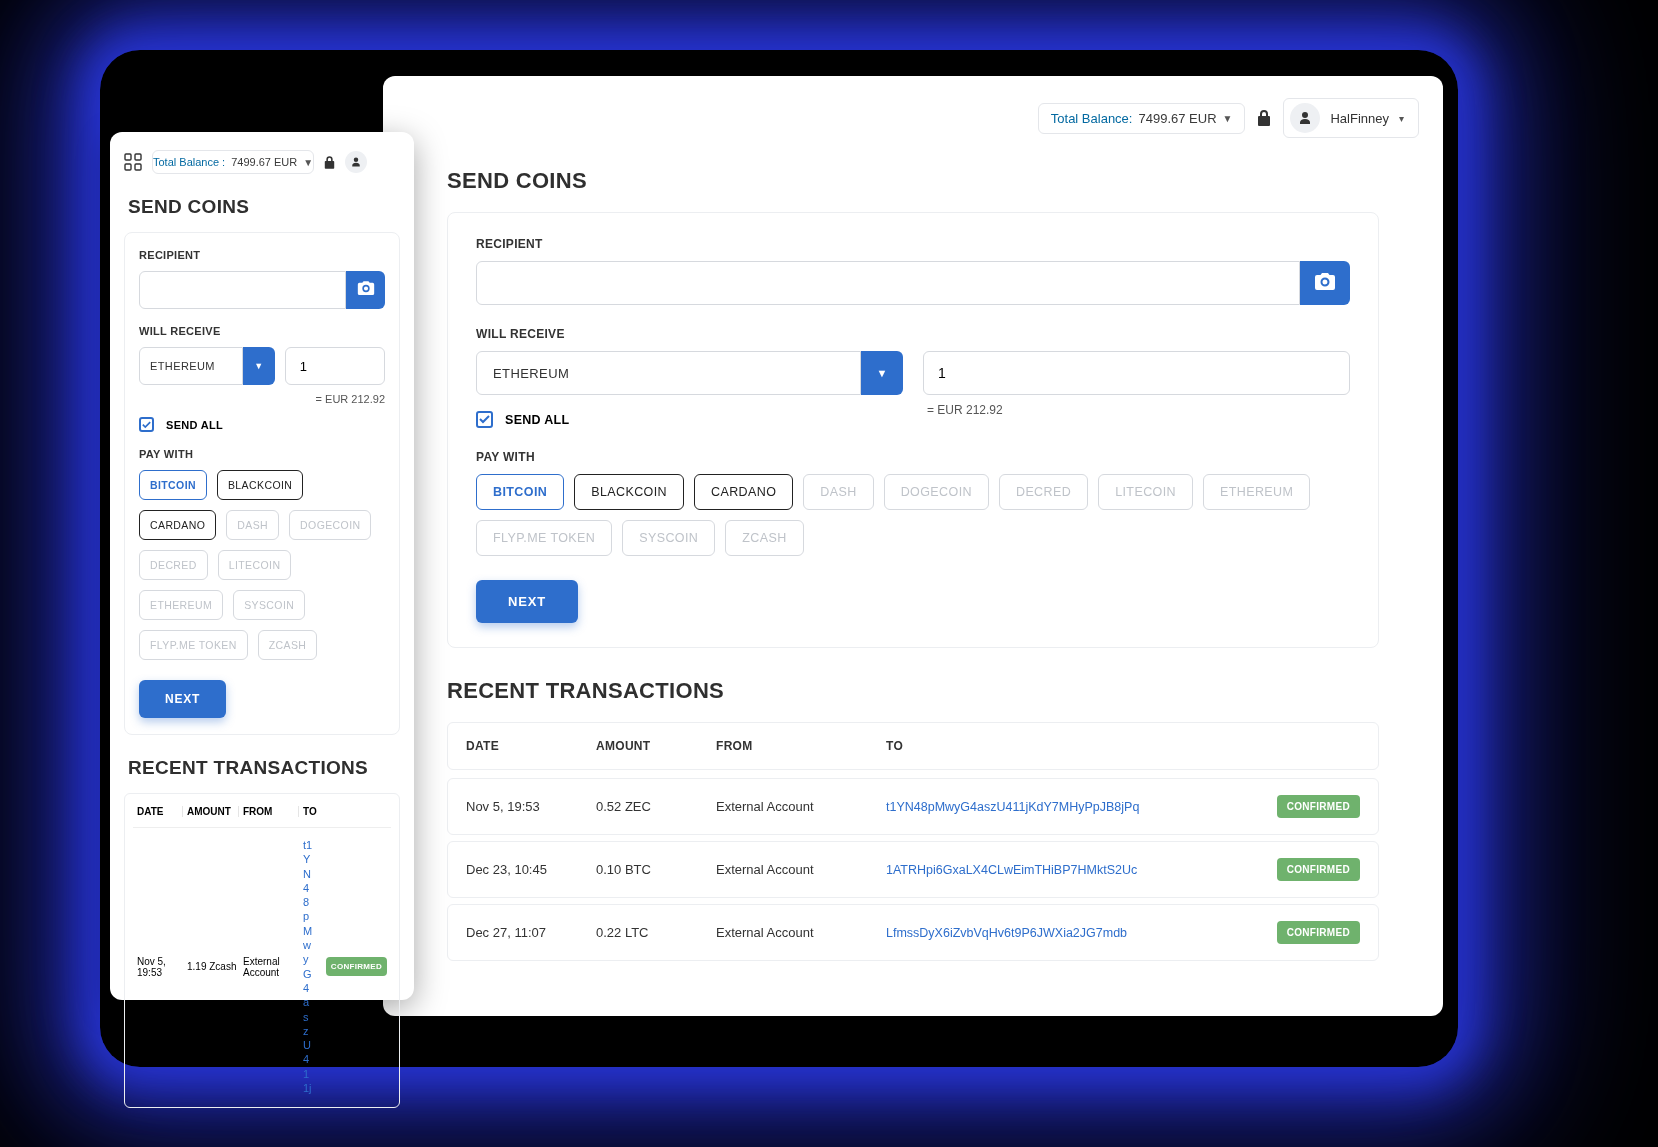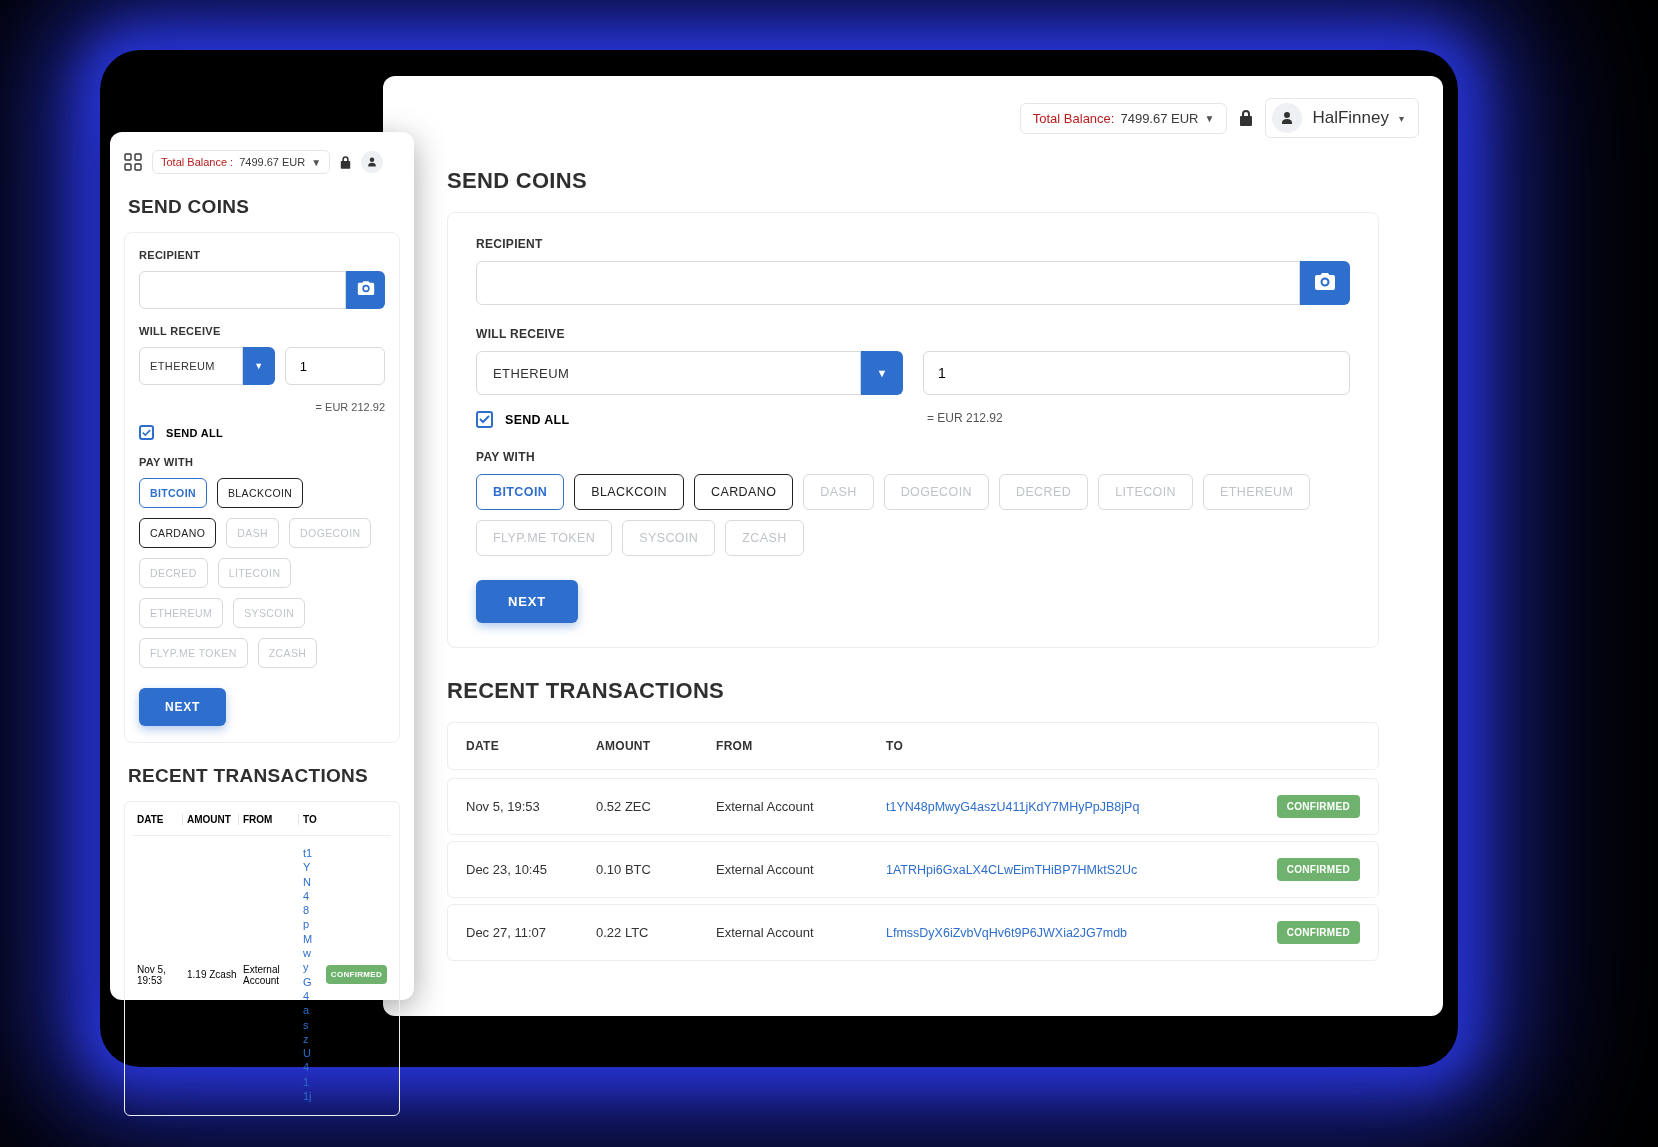--- a/index.html
+++ b/index.html
@@ -41,27 +41,27 @@
     padding: 18px 14px 0 14px;
   }
 
   
   .hdr-d, .hdr-m { display: flex; align-items: center; justify-content: flex-end; gap: 12px; }
   .hdr-m { justify-content: flex-start; gap: 10px; }
   .balance-pill {
     border: 1px solid #e4e6ea; border-radius: 6px; padding: 7px 12px;
     font-size: 13px; color: #3a3a3a; display: flex; align-items: center; gap: 6px;
   }
-  .balance-pill .lbl { color: #b91c1c; }
+  .balance-pill .lbl { color: #0369a1; }
   .balance-pill .val { font-weight: 400; }
   .caret { font-size: 10px; color: #555; }
   .lock-ic, .avatar-ic, .grid-ic { display: inline-flex; align-items: center; justify-content: center; color: #333; }
   .avatar-circ { width: 30px; height: 30px; border-radius: 50%; background: #eef0f3; display: flex; align-items: center; justify-content: center; }
   .user-row { display: flex; align-items: center; gap: 10px; border: 1px solid #e4e6ea; border-radius: 6px; padding: 4px 14px 4px 6px; }
-  .user-row .name { font-size: 17px; color: #333; }
+  .user-row .name { font-size: 13px; color: #333; }
 
   h2.section-title { font-size: 22px; font-weight: 700; letter-spacing: 0.3px; color: #2f2f2f; margin: 30px 0 18px 40px; }
   .mobile h2.section-title { margin: 22px 0 14px 4px; font-size: 19px; }
 
   .card {
     border: 1px solid #eceef1; border-radius: 8px; padding: 24px 28px;
     margin: 0 40px 0 40px;
   }
   .mobile .card { margin: 0; padding: 16px 14px; }
 
@@ -83,21 +83,21 @@
     padding: 0 16px; font-size: 13px; letter-spacing: 0.4px; color: #333; flex: 1;
   }
   .select-caret {
     width: 42px; background: #2e6ecc; border-radius: 0 6px 6px 0; display: flex; align-items: center; justify-content: center; color: #fff; cursor: pointer;
   }
 
   .two-col { display: flex; gap: 20px; align-items: flex-start; }
   .two-col > div { flex: 1; }
   .mobile .two-col { gap: 10px; }
 
-  .eq-line { font-size: 12px; color: #555; margin-top: 16px; }
+  .eq-line { font-size: 12px; color: #555; margin-top: 8px; }
   .desktop .eq-line { text-align: left; padding-left: 4px; }
   .mobile .eq-line { text-align: right; }
 
   .chk-row { display: flex; align-items: center; gap: 12px; margin-top: 16px; }
   .chk {
     width: 17px; height: 17px; border: 2px solid #2e6ecc; border-radius: 3px; display: flex; align-items: center; justify-content: center; background: #fff; cursor: pointer;
   }
   .chk svg { display: block; }
   .chk-lbl { font-size: 12.5px; font-weight: 600; letter-spacing: 0.3px; }
 
@@ -270,21 +270,21 @@
 
   <div class="hdr-m">
     <span class="grid-ic">
       <svg width="18" height="18" viewBox="0 0 18 18">
           <rect x="1" y="1" width="6" height="6" rx="1" fill="none" stroke="#333" stroke-width="1.4"></rect>
           <rect x="11" y="1" width="6" height="6" rx="1" fill="none" stroke="#333" stroke-width="1.4"></rect>
           <rect x="1" y="11" width="6" height="6" rx="1" fill="none" stroke="#333" stroke-width="1.4"></rect>
           <rect x="11" y="11" width="6" height="6" rx="1" fill="none" stroke="#333" stroke-width="1.4"></rect>
         </svg>
     </span>
-    <div class="balance-pill" style="font-size:11px;padding:5px 8px">
+    <div class="balance-pill" style="font-size:11px;padding:5px 0">
       <span class="lbl">Total Balance :</span>
       <span class="val">7499.67 EUR</span>
       <span class="caret">▼</span>
     </div>
     <span class="lock-ic">
       <svg width="11" height="13" viewBox="0 0 14 16">
           <path fill="#333" d="M11 6V4a4 4 0 10-8 0v2H2a1 1 0 00-1 1v8a1 1 0 001 1h10a1 1 0 001-1V7a1 1 0 00-1-1h-1zM5 4a2 2 0 114 0v2H5V4z"></path>
         </svg>
     </span>
     <span class="avatar-circ" style="width:22px;height:22px">

